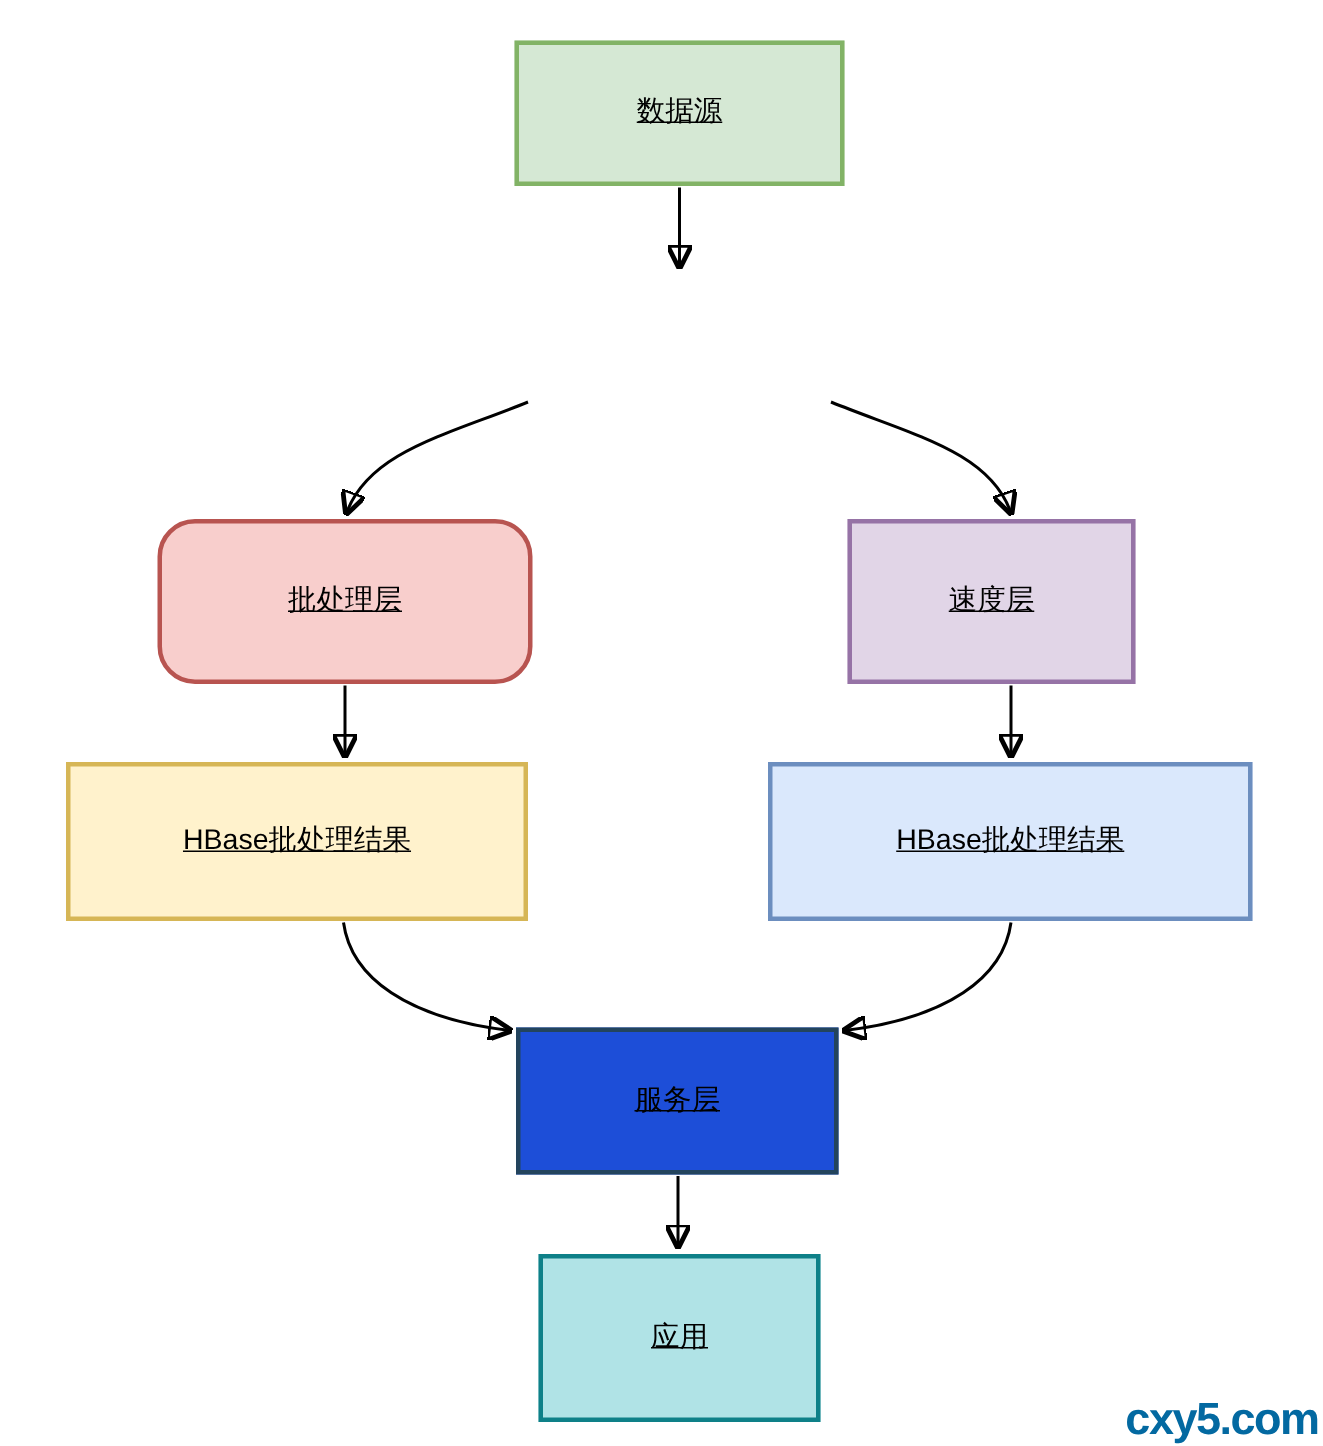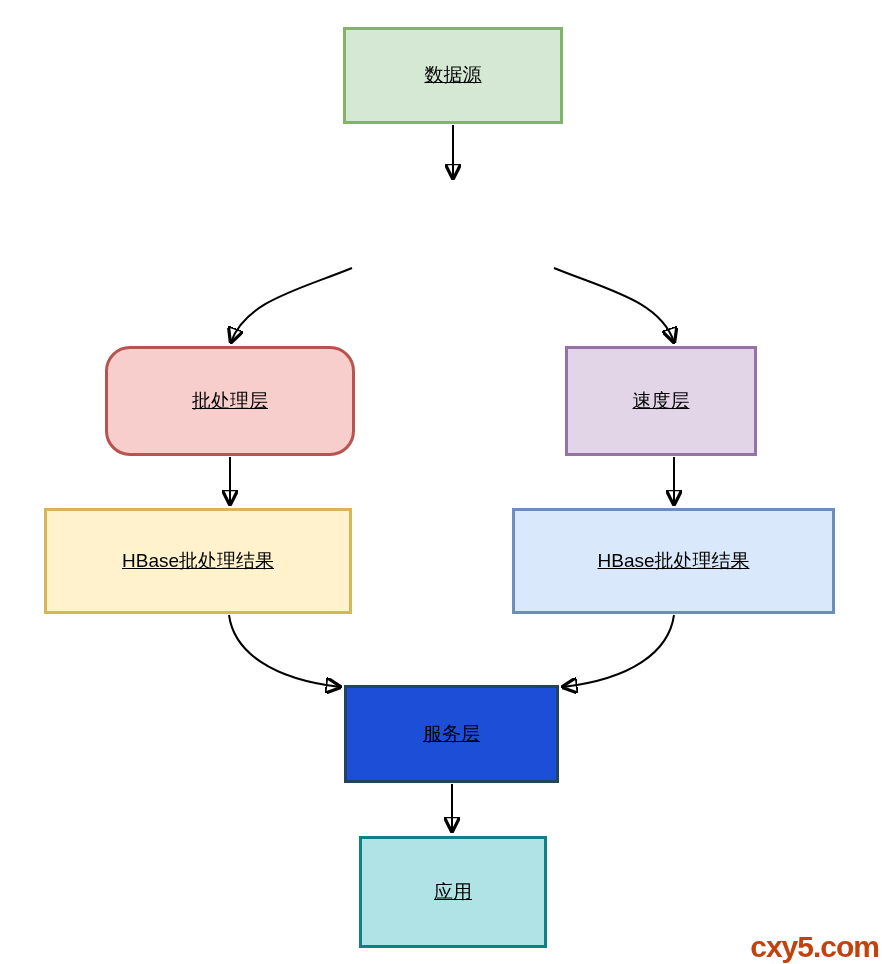--- a/index.html
+++ b/index.html
@@ -91,14 +91,14 @@
   </div>
     <div class="node" style="left: 512px; top: 508px; width: 323px; height: 106px; background: rgb(218, 232, 252); border-color: rgb(108, 142, 191);">
     <span class="label">HBase批处理结果</span>
   </div>
     <div class="node" style="left: 344px; top: 685px; width: 215px; height: 98px; background: #1d4ed8; border-color: rgb(35, 68, 93);">
     <span class="label">服务层</span>
   </div>
     <div class="node" style="left: 359px; top: 836px; width: 188px; height: 112px; background: rgb(176, 227, 230); border-color: rgb(14, 128, 136);">
     <span class="label">应用</span>
   </div>
-    <div class="watermark" style="color: #c2410c;">cxy5.com</div>
+    <div class="watermark" style="color: #0369a1;">cxy5.com</div>
 </div>
 
 </body></html>

